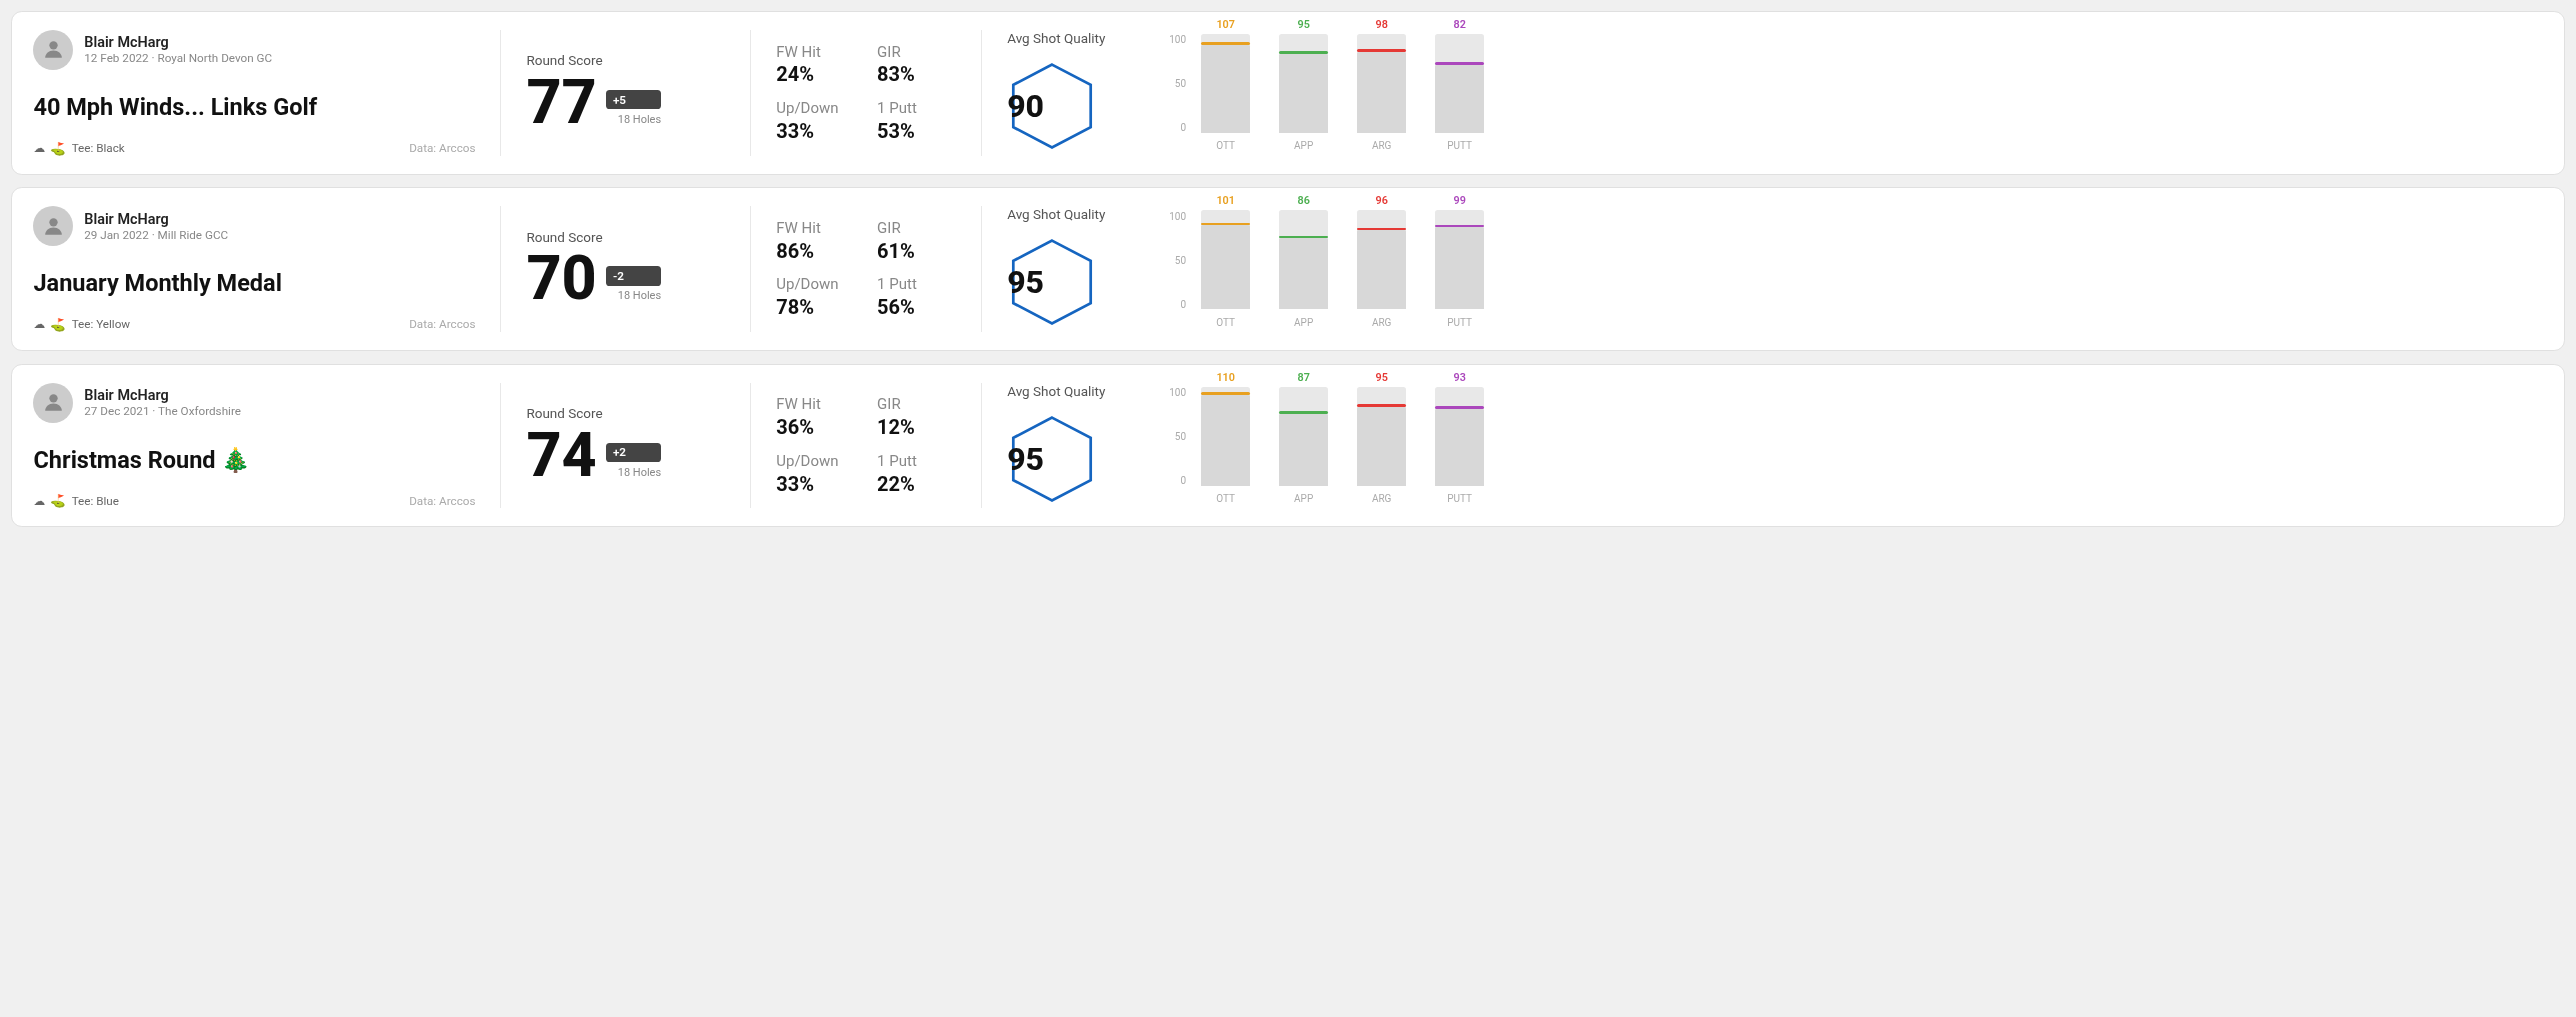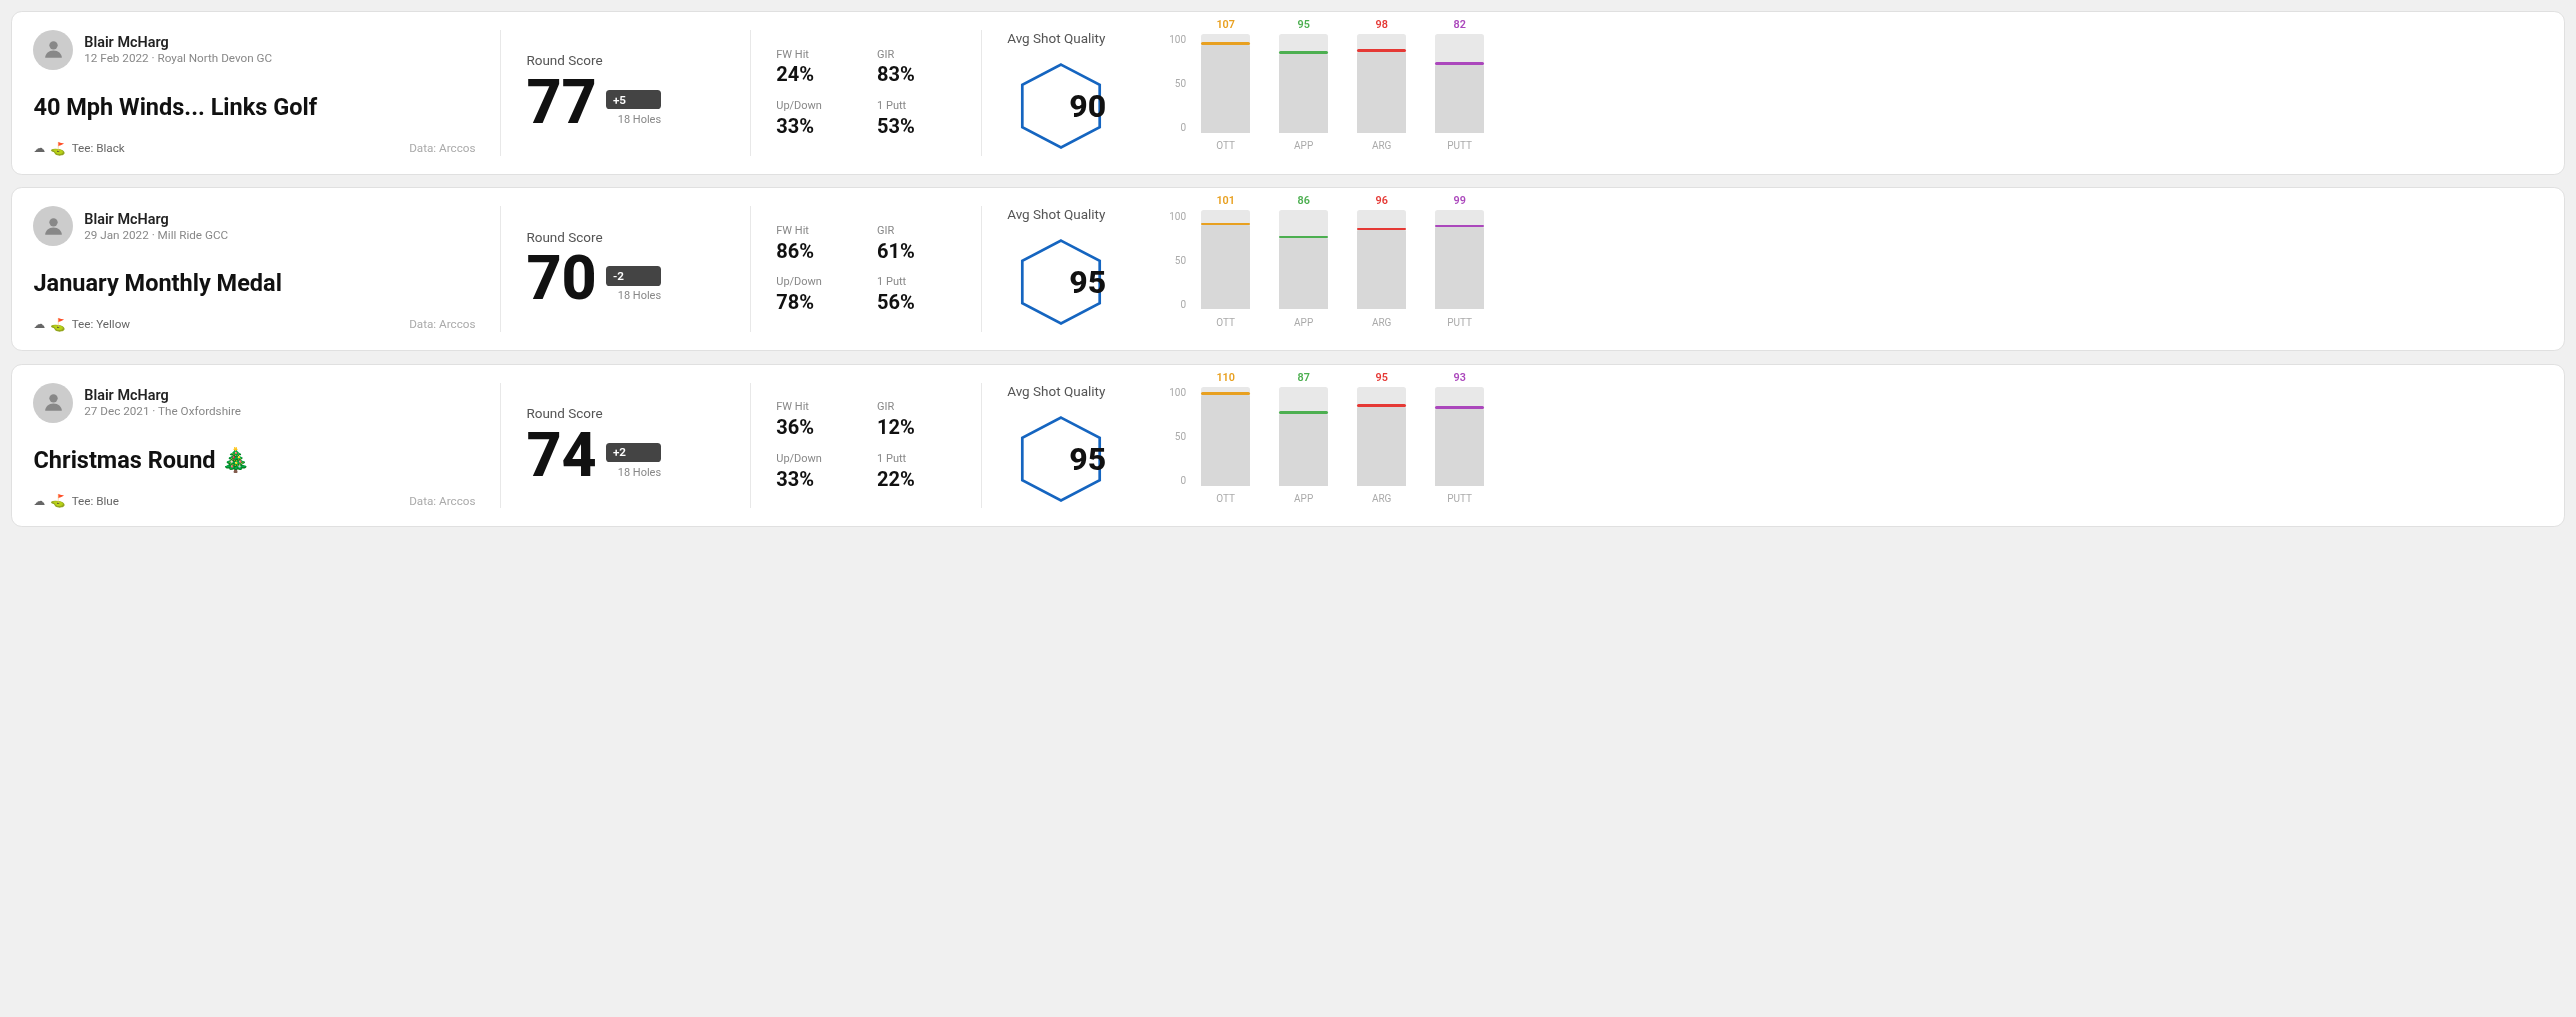--- a/index.html
+++ b/index.html
@@ -141,21 +141,21 @@
       display: flex;
       flex-direction: column;
       justify-content: center;
     }
     .stats-grid {
       display: grid;
       grid-template-columns: 1fr 1fr;
       gap: 12.6px 21.7px;
     }
     .stat-item .stat-label {
-      font-size: 11px;
+      font-size: 15px;
       color: #888;
       margin-bottom: 1.8px;
     }
     .stat-item .stat-value {
       font-size: 20px;
       font-weight: 700;
       color: #111;
     }
     .quality-section {
       width: 144px;
@@ -166,21 +166,21 @@
       justify-content: center;
     }
     .quality-label {
       font-size: 13.5px;
       color: #555;
       margin-bottom: 10.8px;
     }
     .hexagon-container {
       display: flex;
       align-items: center;
-      justify-content: flex-end;
+      justify-content: flex-start;
       width: 99px;
       height: 99px;
       position: relative;
     }
     .hexagon {
       width: 90px;
       height: 90px;
     }
     .hex-score {
       position: absolute;

